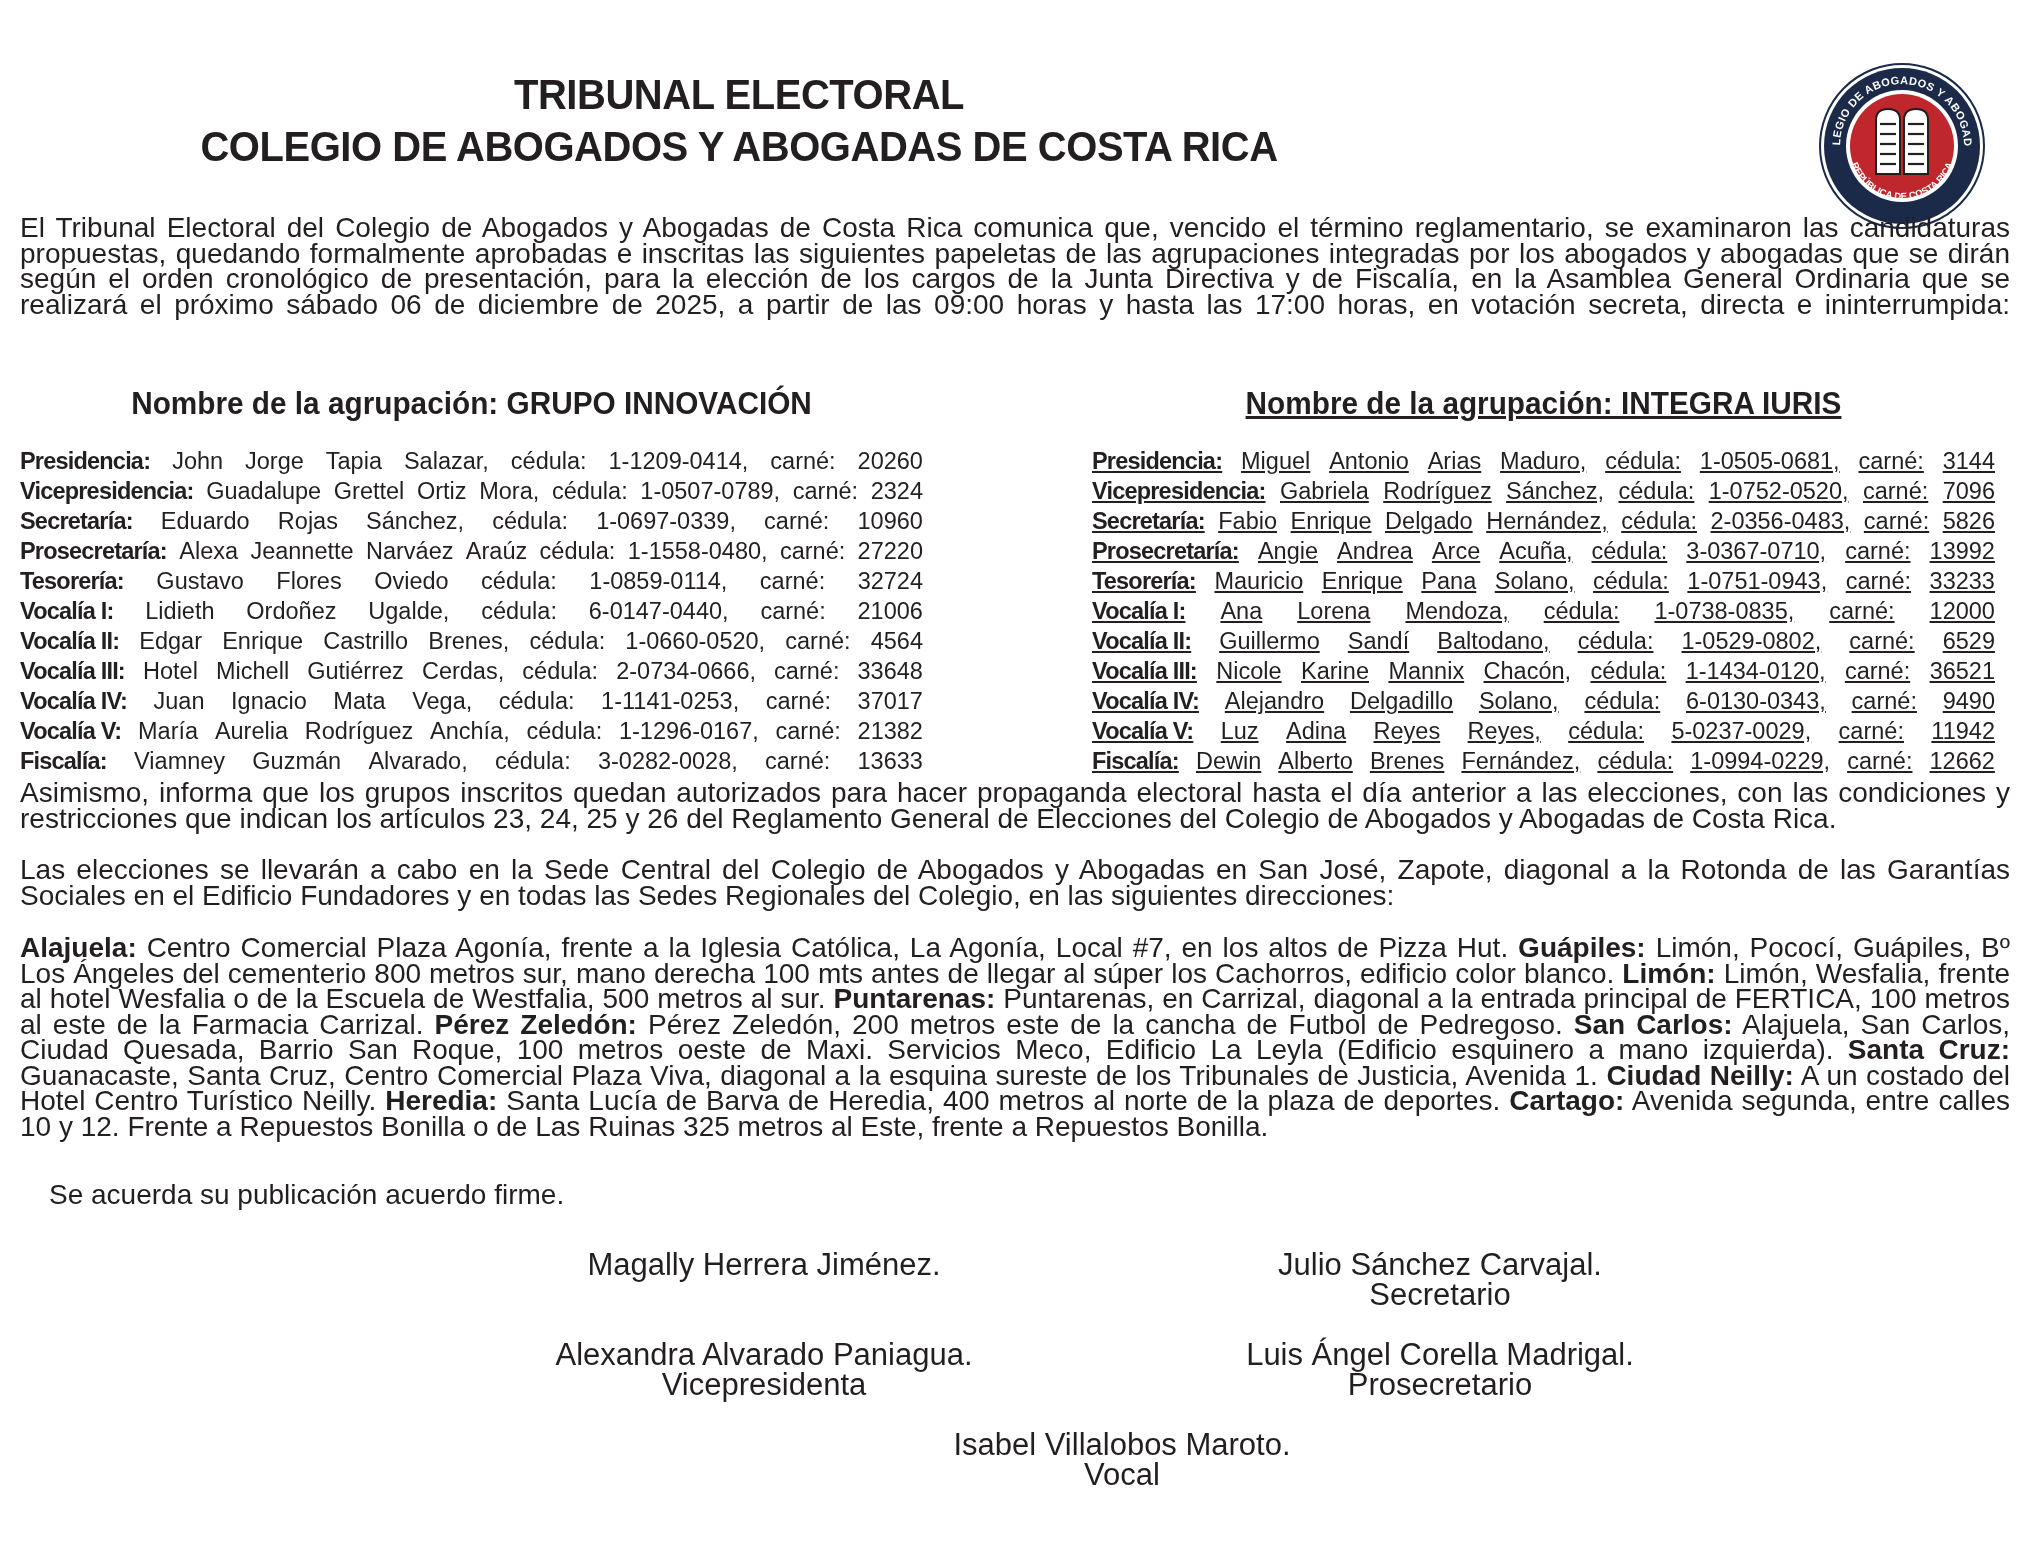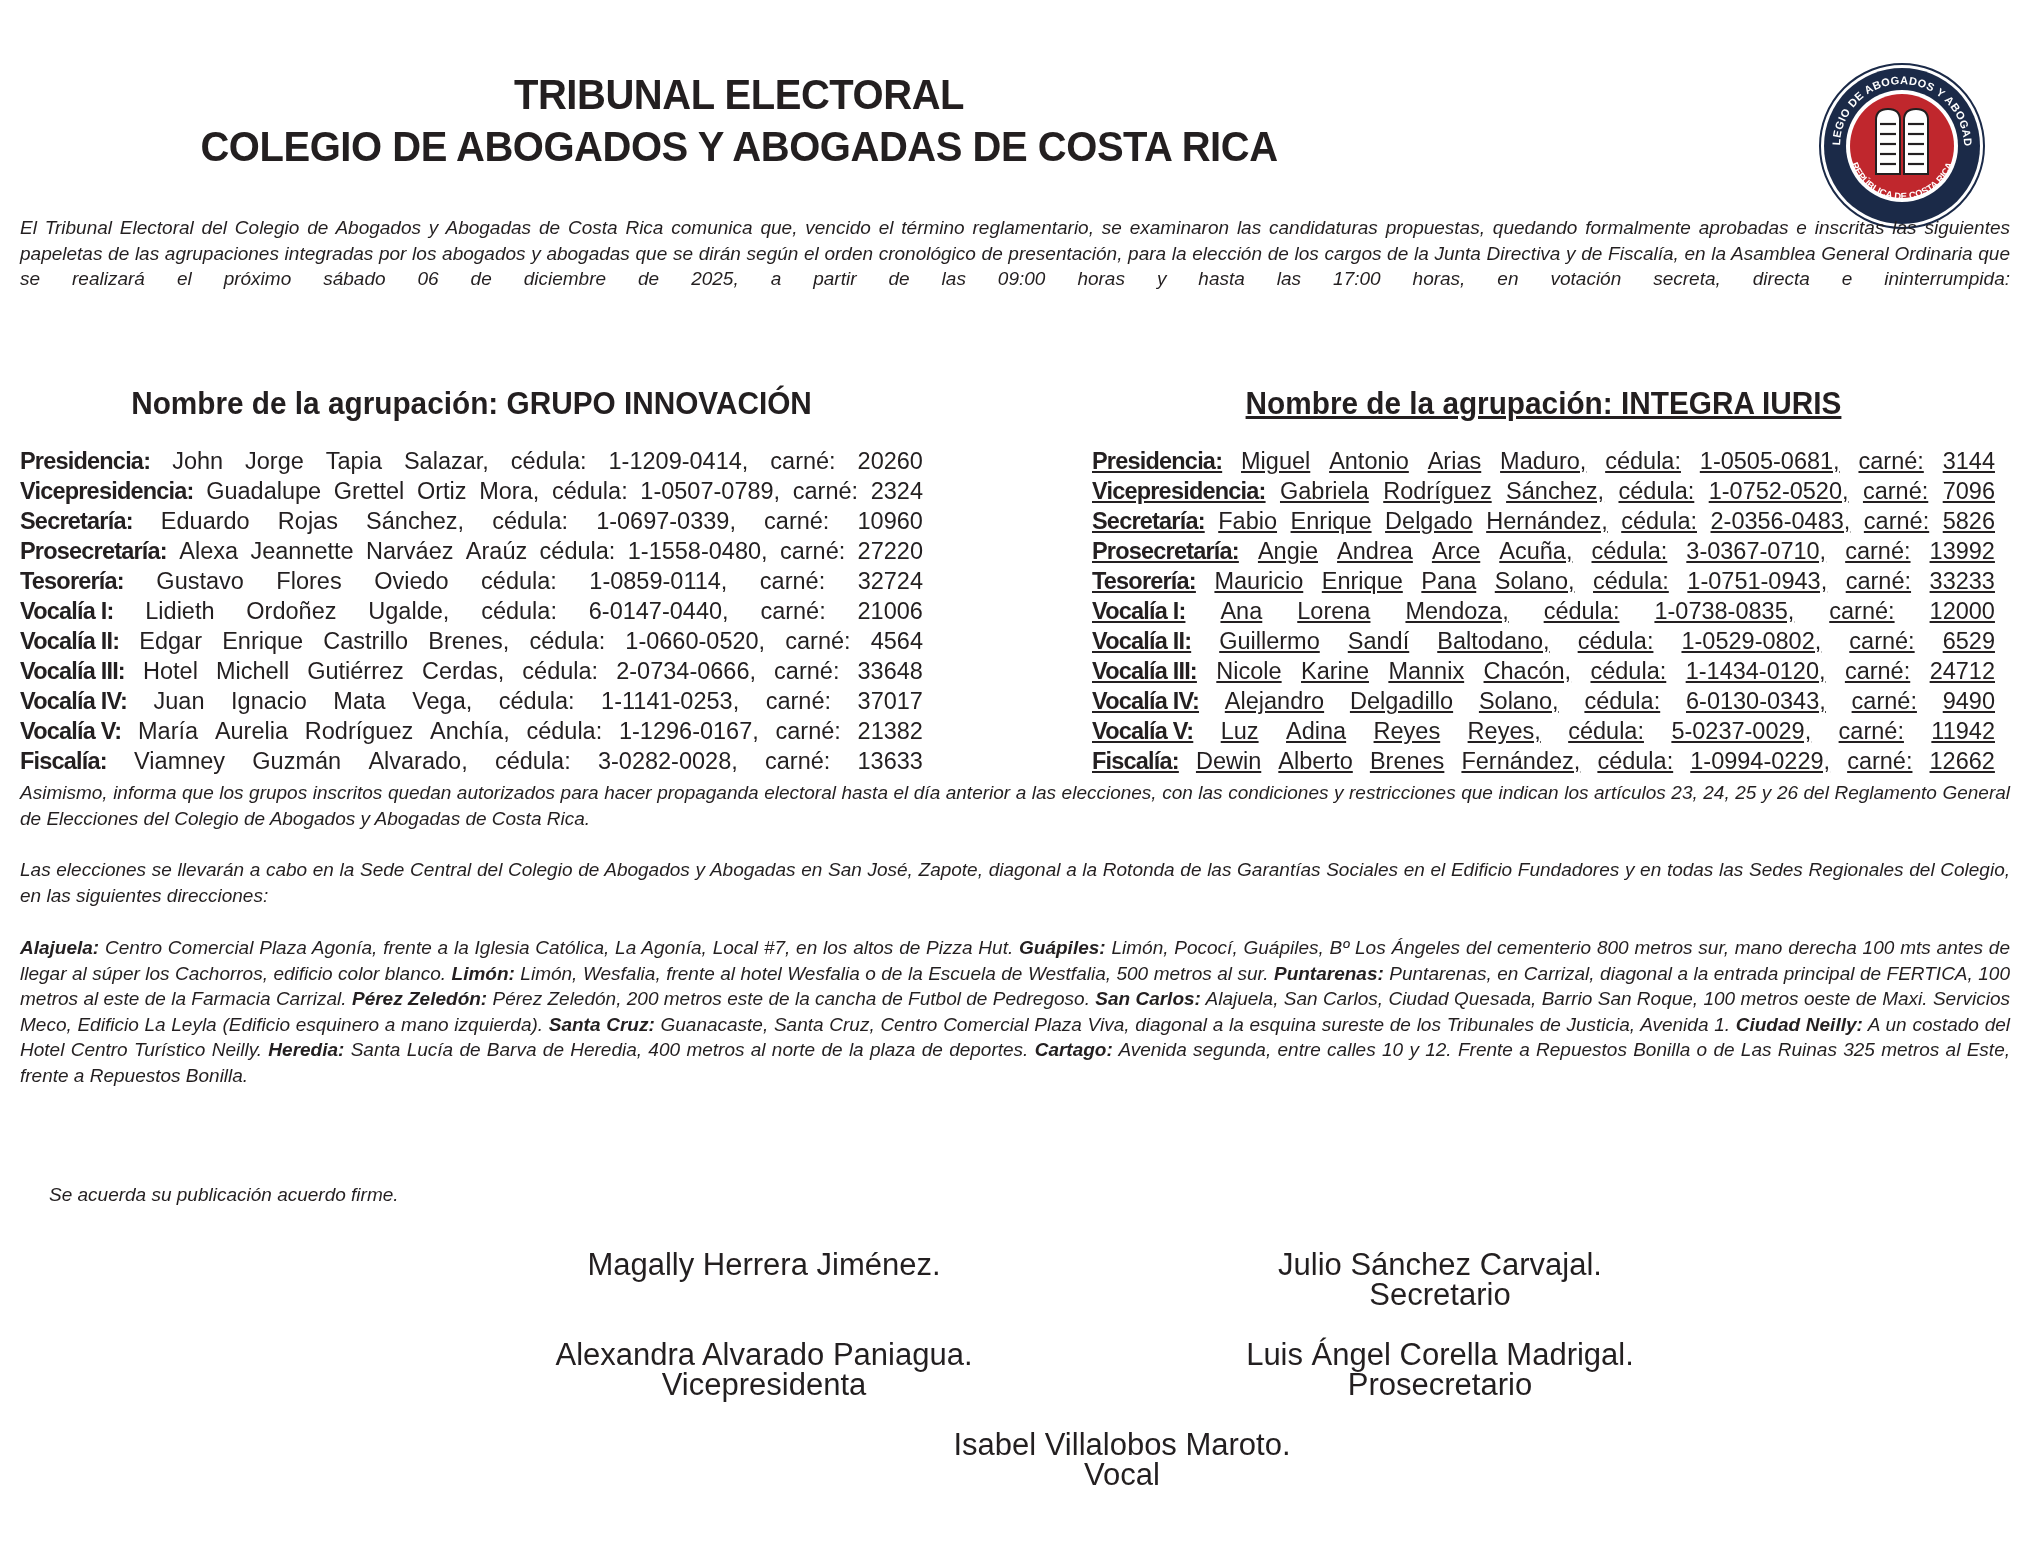--- a/index.html
+++ b/index.html
@@ -19,23 +19,22 @@
     letter-spacing: -0.5px;
     transform: scaleX(0.93);
   }
   .title1 { margin-left: -150px; }
   .title2 { margin-left: -150px; }
   .seal {
     position: absolute; left: 1818px; top: 62px; width: 168px; height: 168px;
   }
   .para {
     position: absolute; left: 20px; width: 1990px;
-    font-size: 19px; line-height: 25.5px; text-align: justify;
+    font-size: 28px; line-height: 25.5px; text-align: justify;
     font-weight: normal;
-    font-style: italic;
   }
   .intro { top: 215px; }
   .intro:after { content:""; display:inline-block; width:100%; height:0; }
   .col {
     position: absolute; top: 384px; width: 903px;
   }
   .col-left { left: 20px; }
   .col-right { left: 1092px; text-decoration: underline; }
   .col-title {
     font-size: 31px; font-weight: bold; text-align: center; line-height: 40px;
@@ -309,21 +308,21 @@
       </div>
       <div class="member">
         <span class="role">Vocalía III:</span>
         <span>Nicole</span>
         <span>Karine</span>
         <span>Mannix</span>
         <span>Chacón,</span>
         <span>cédula:</span>
         <span>1-1434-0120,</span>
         <span>carné:</span>
-        <span>24712</span>
+        <span>36521</span>
       </div>
       <div class="member">
         <span class="role">Vocalía IV:</span>
         <span>Alejandro</span>
         <span>Delgadillo</span>
         <span>Solano,</span>
         <span>cédula:</span>
         <span>6-0130-0343,</span>
         <span>carné:</span>
         <span>9490</span>

